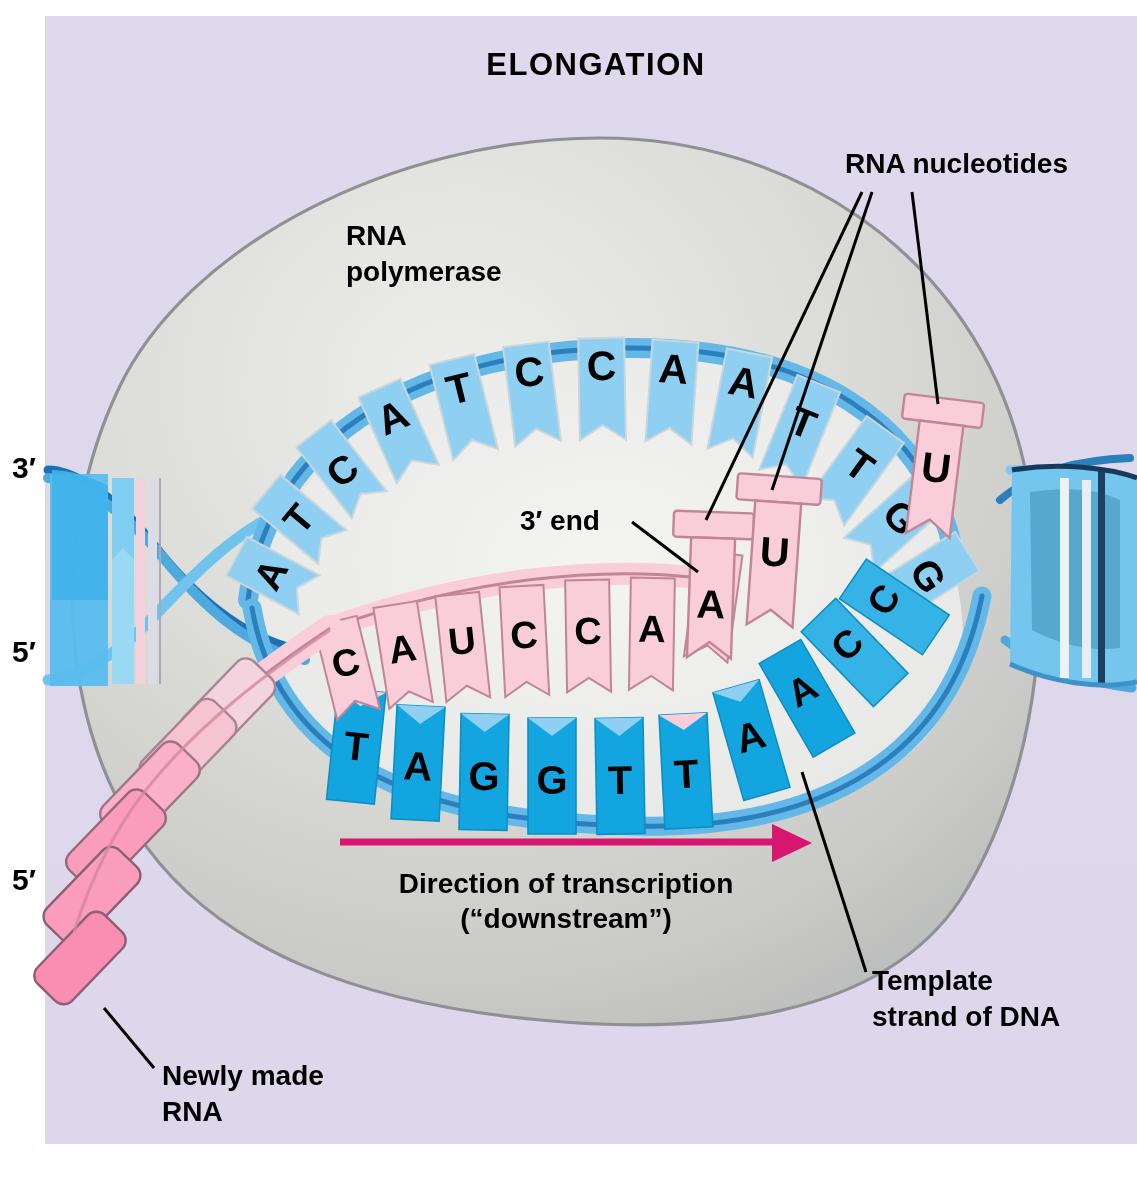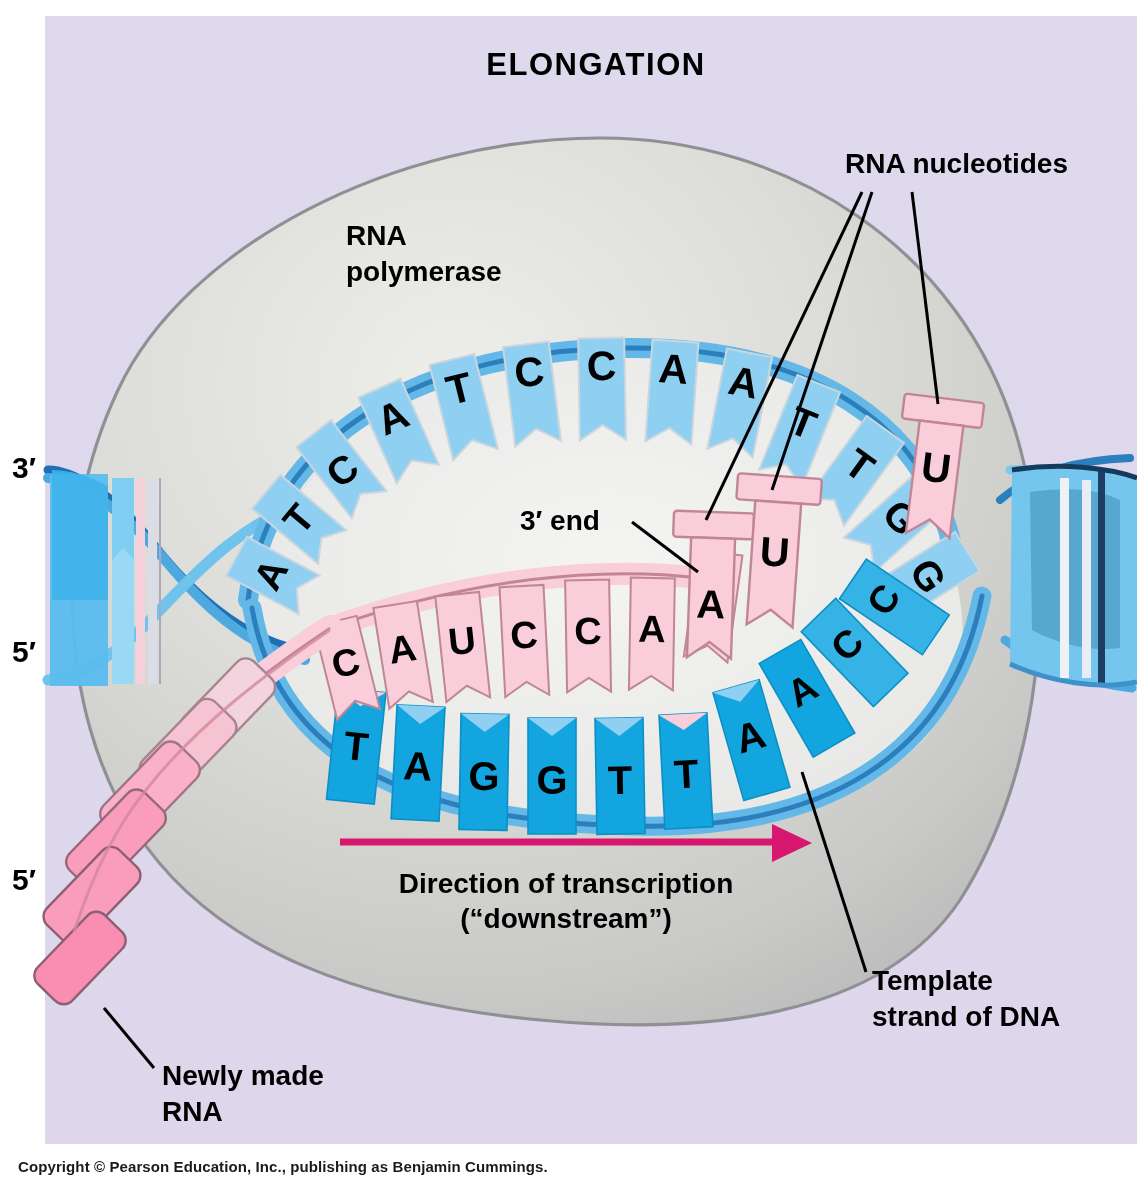--- a/index.html
+++ b/index.html
@@ -326,15 +326,14 @@
   <text class="lbl" x="872" y="990" font-size="28">Template</text>
   <text class="lbl" x="872" y="1026" font-size="28">strand of DNA</text>
   <line x1="866" y1="972" x2="802" y2="772" stroke="#000" stroke-width="3"></line>
 
   <text class="lbl" x="162" y="1085" font-size="28">Newly made</text>
   <text class="lbl" x="162" y="1121" font-size="28">RNA</text>
   <line x1="154" y1="1068" x2="104" y2="1008" stroke="#000" stroke-width="3"></line>
 
 </svg>
 
-<div class="copy">Copyright © Pearson Education, Inc., publishing as Benjamin Cummings.</div>
 
 </div>
 
 </body></html>

